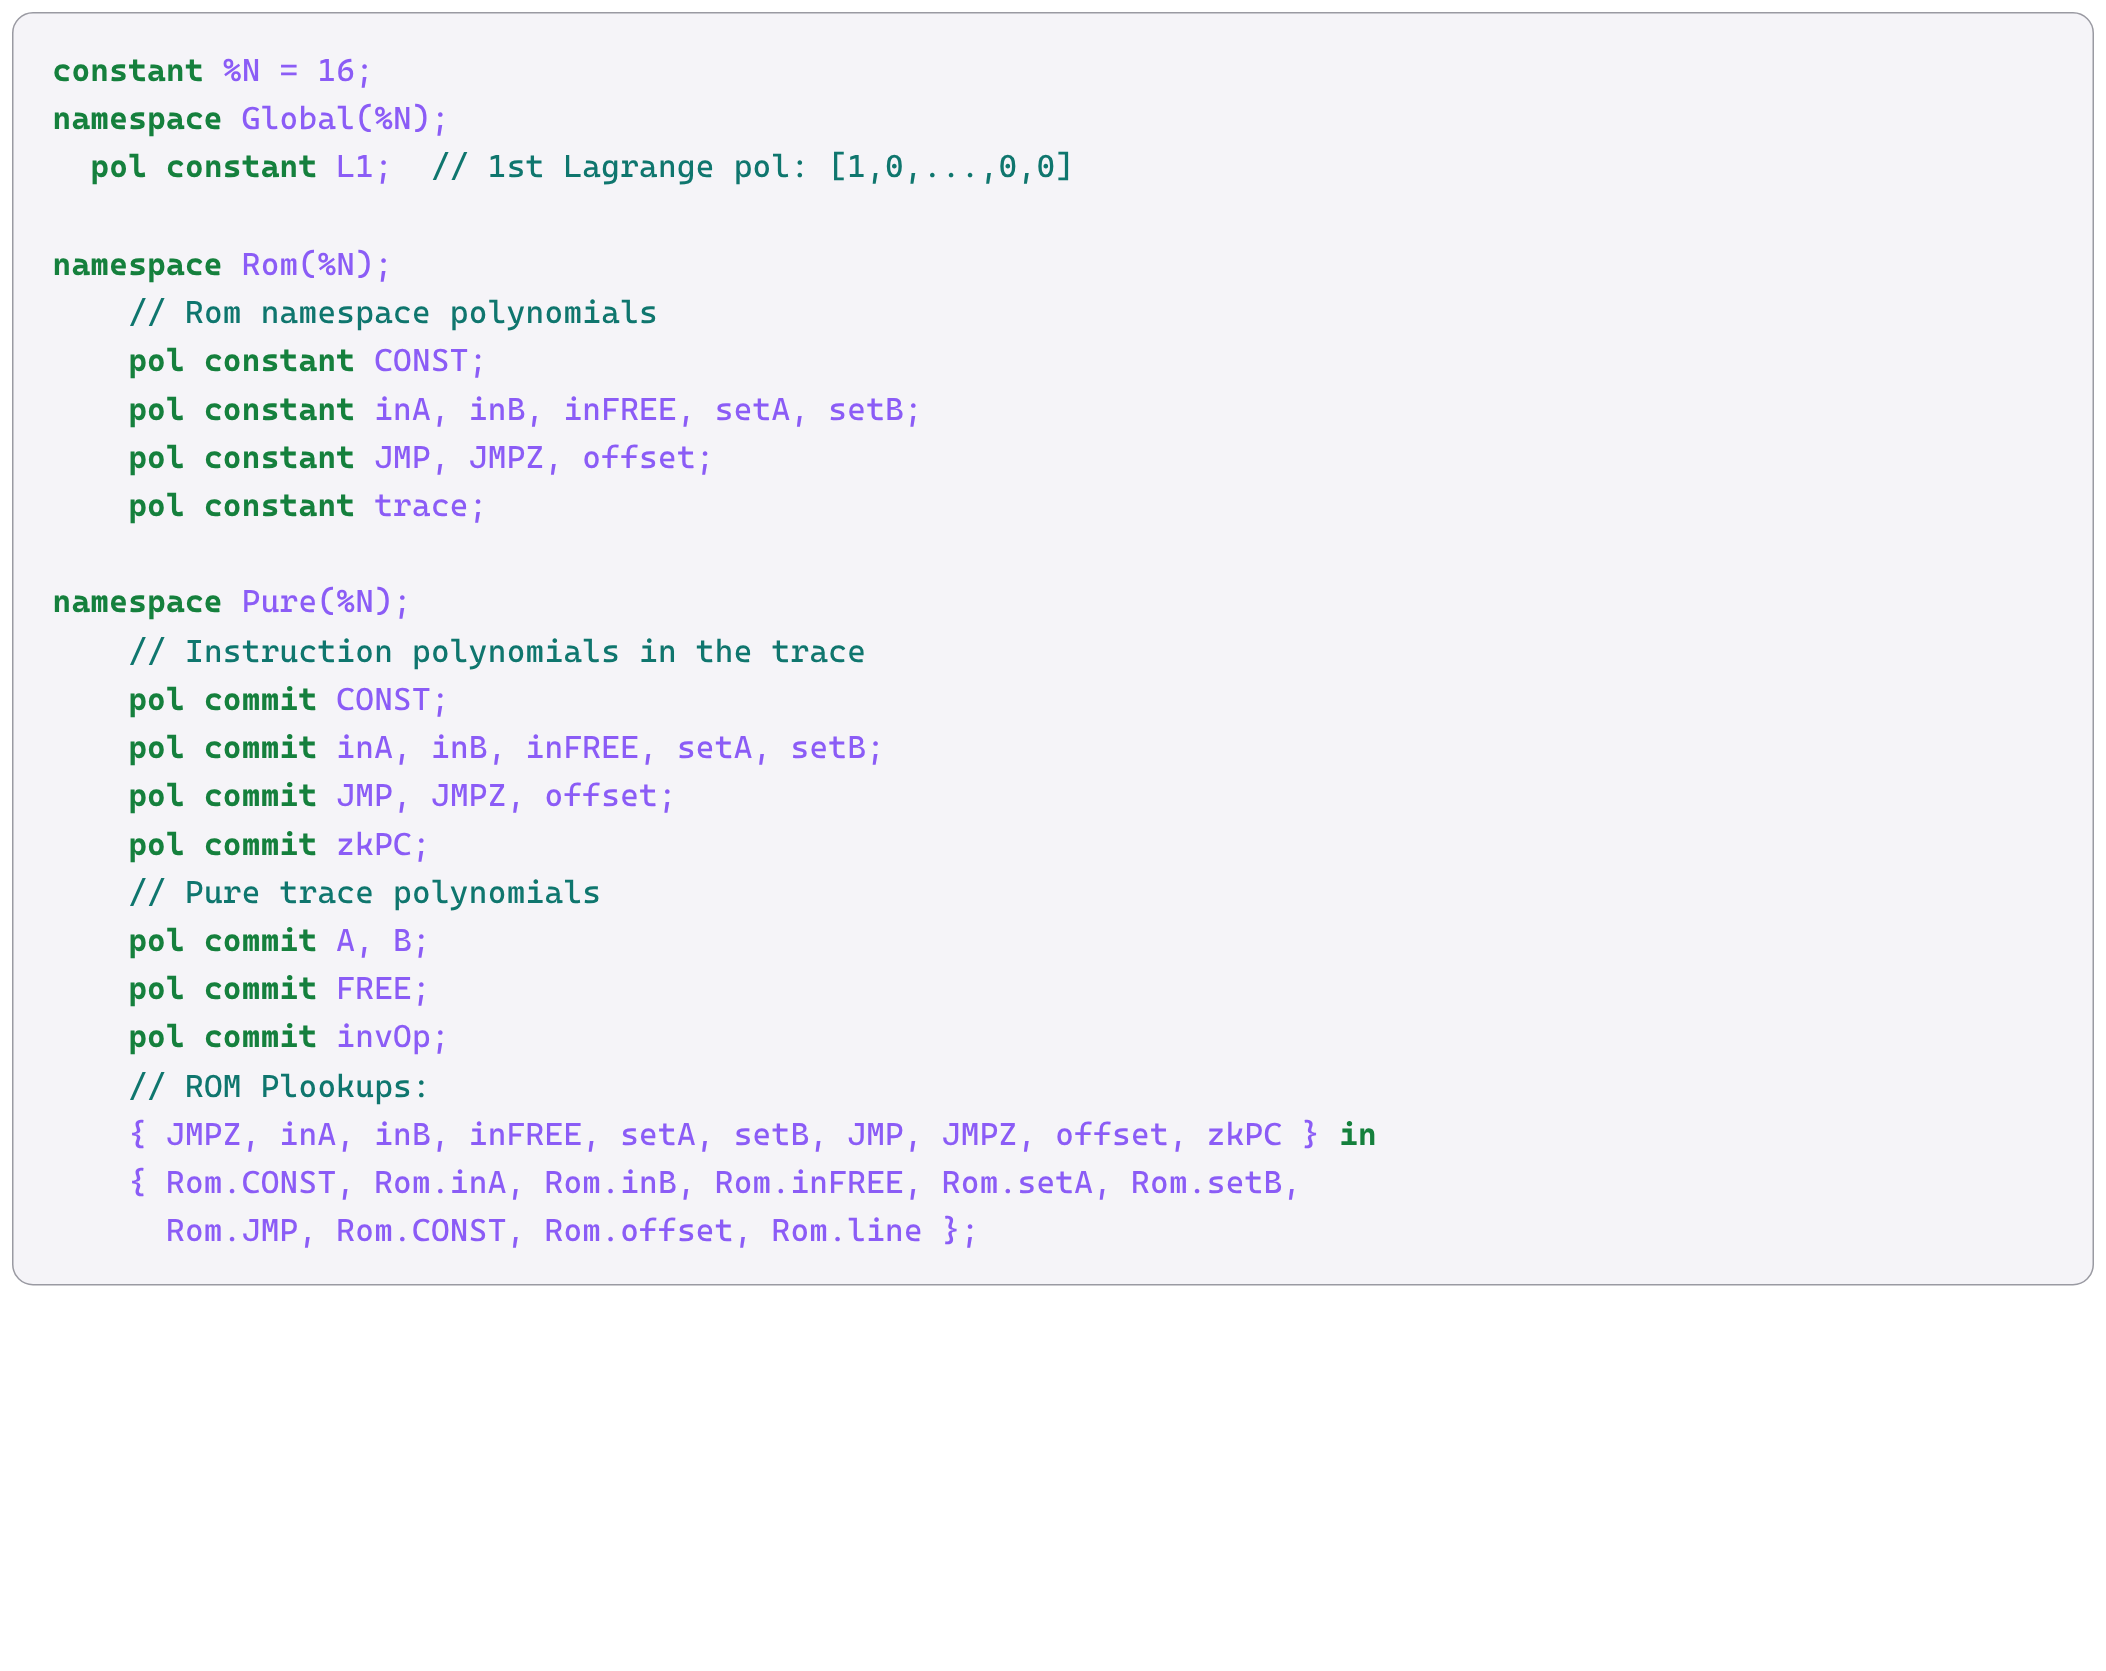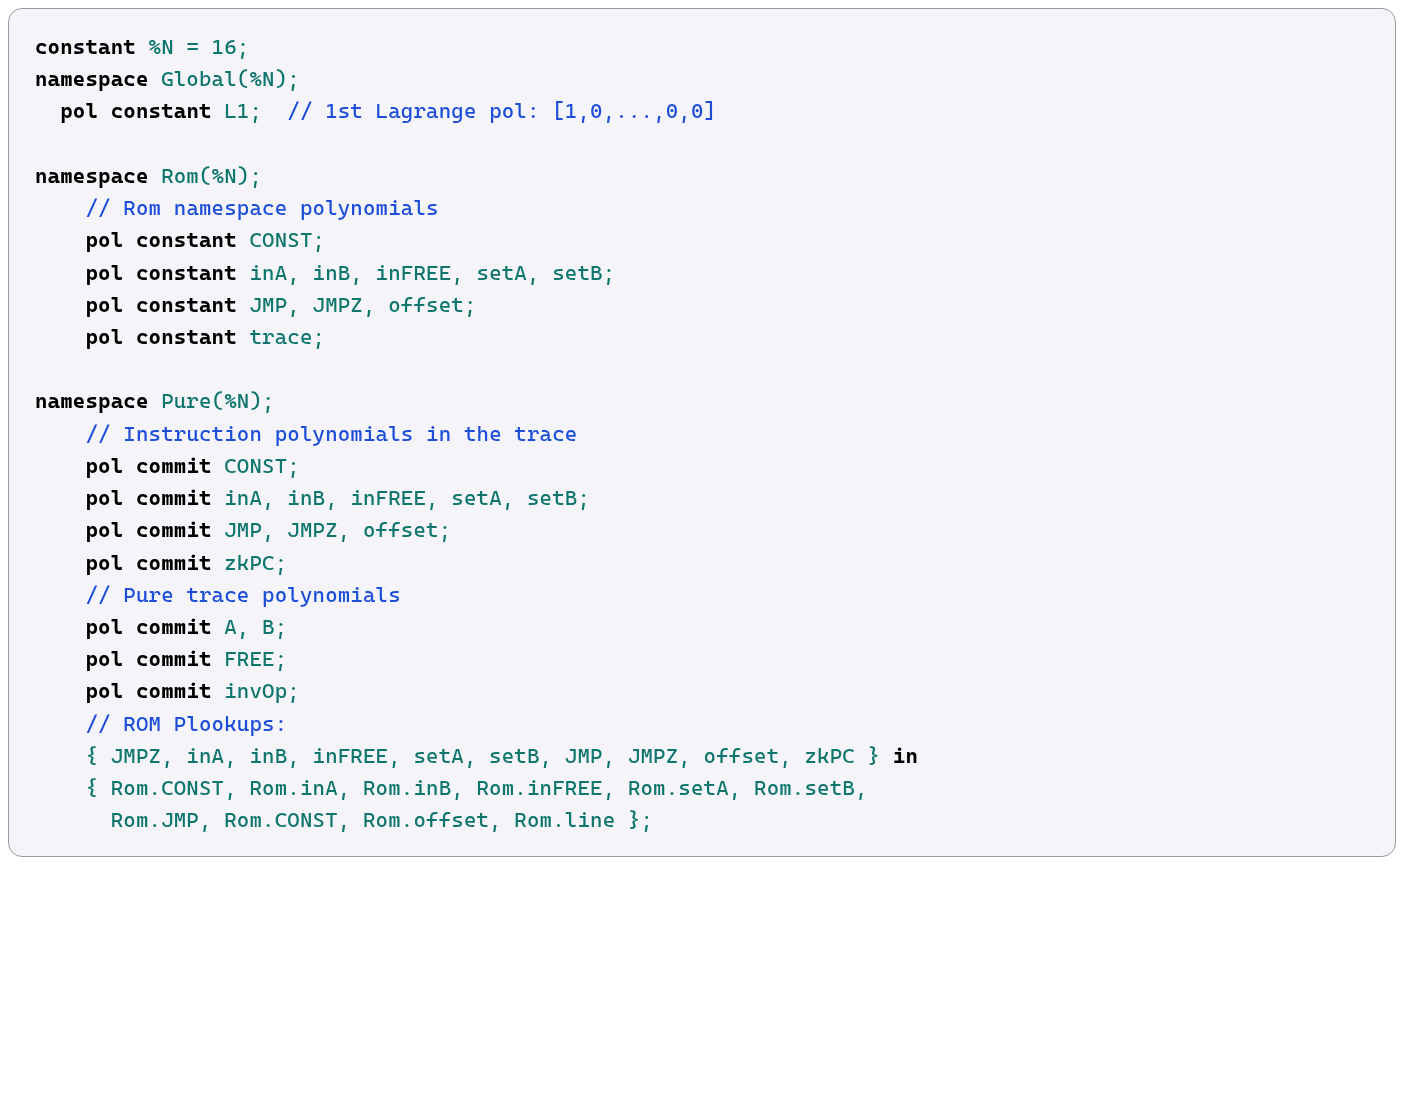--- a/index.html
+++ b/index.html
@@ -16,23 +16,23 @@
     margin: 8px;
     padding: 22px 26px 20px 26px;
     background: #f5f4f8;
     border: 1px solid #9a9aa2;
     border-radius: 14px;
     white-space: pre;
     overflow: hidden;
     color: #000;
     letter-spacing: 0.2px;
   }
-  .kw { color: #000000; font-weight: 700; }
-  .cm { color: #1d4ed8; }
-  .op { color: #0f766e; }
+  .kw { color: #15803d; font-weight: 700; }
+  .cm { color: #0f766e; }
+  .op { color: #8b5cf6; }
 </style>
 </head>
 <body>
 
 <div class="code-panel"><span><span class="kw">constant</span><span class="op"> %N = 16;</span></span>
 <span><span class="kw">namespace</span><span class="op"> Global(%N);</span></span>
 <span><span class="op">  </span><span class="kw">pol constant</span><span class="op"> L1;  </span><span class="cm">// 1st Lagrange pol: [1,0,...,0,0]</span></span>
 <span><span class="op"></span></span>
 <span><span class="kw">namespace</span><span class="op"> Rom(%N);</span></span>
 <span><span class="op">    </span><span class="cm">// Rom namespace polynomials</span></span>

